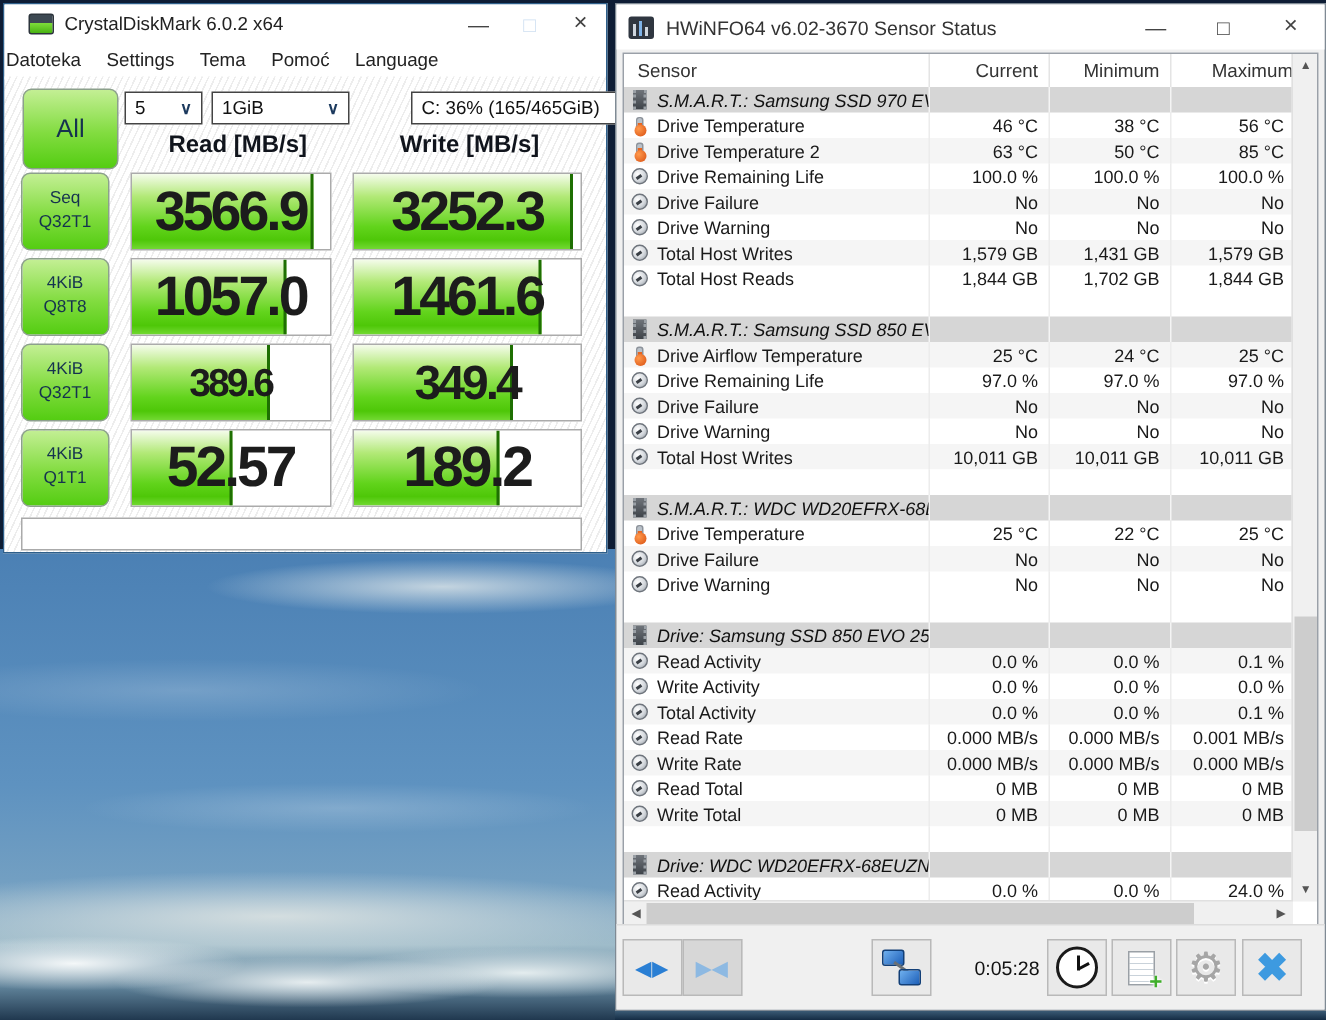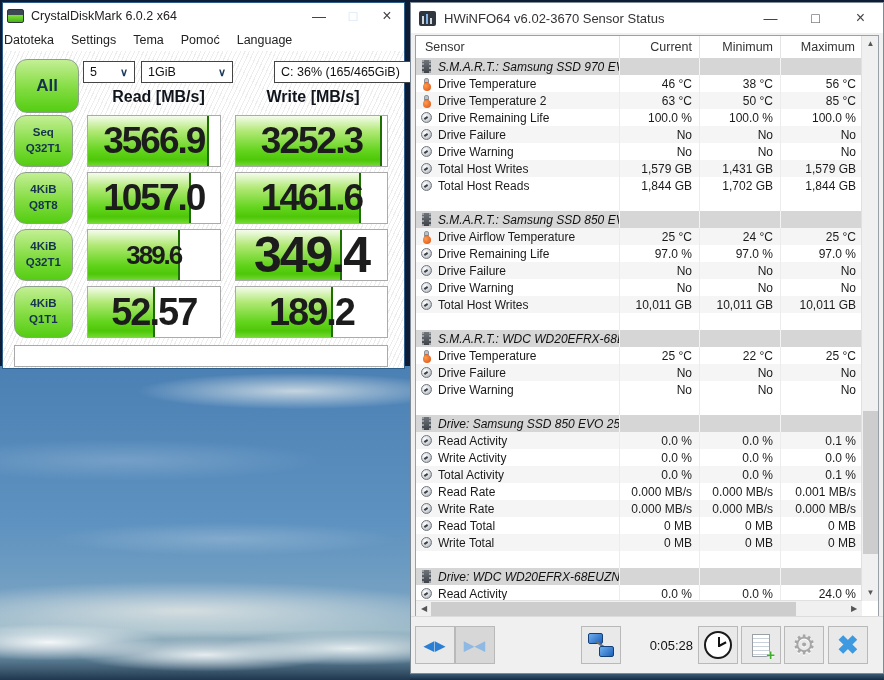--- a/index.html
+++ b/index.html
@@ -23,28 +23,28 @@
     background:linear-gradient(180deg,#3a5a74,#142c44); }
 
   
   .win { position:absolute; background:#fff; }
   .titlebar { display:flex; align-items:center; background:#fff; }
   .tb-title { flex:1; font-size:13px; color:#333; white-space:nowrap; overflow:hidden; }
   .winbtn { width:34px; text-align:center; color:#444; font-size:14px; cursor:default; }
 
   
   #cdm { left:2px; top:2px; width:403px; height:367px; border:1px solid #2e5f8a; }
-  #cdm .titlebar { height:26px; padding-left:4px; }
+  #cdm .titlebar { height:26px; padding-left:16px; }
   #cdm-icon { width:17px; height:14px; margin-right:7px; border-radius:2px;
     background:linear-gradient(180deg,#3c4852 0 45%,#7ddc3a 45%,#49b312); border:1px solid #2c343c; }
   #cdm-menu { display:flex; gap:17px; padding:4px 0 6px 1px; background:#fff; font-size:12.5px; color:#222; }
   #cdm-body { position:absolute; left:0; top:48px; right:0; bottom:0;
     background:repeating-linear-gradient(115deg,#ffffff 0 3px,#ededed 3px 4px); }
   .greenbtn { background:linear-gradient(180deg,#c3ef94 0%,#82dc40 55%,#54cd12 100%);
-    border:1px solid #8ca08c; border-radius:12px; color:#15324f; font-weight:bold; text-align:center; }
+    border:1px solid #8ca08c; border-radius:6px; color:#15324f; font-weight:normal; text-align:center; }
   #all-btn { position:absolute; left:12px; top:8px; width:64px; height:54px; font-size:17px; line-height:52px; }
   .combo { position:absolute; top:10px; height:22px; background:#fff; border:1px solid #444;
     font-size:12.5px; color:#111; display:flex; align-items:center; padding:0 6px; }
   .combo .chev { margin-left:auto; color:#1c3a5e; font-size:11px; font-weight:bold; }
   #combo-count { left:80px; width:52px; }
   #combo-size { left:138px; width:92px; }
   #combo-drive { left:235px; width:153px;margin-left:36px; }
   .col-head { position:absolute; top:37px; font-size:16px; font-weight:bold; color:#10141c; text-align:center; }
   #head-read { left:81px; width:149px; }
   #head-write { left:235px; width:150px; }
@@ -67,21 +67,21 @@
   #hw-icon i { position:absolute; bottom:2px; width:2px; background:#cfd6de; }
   #hw-icon i:nth-child(1){ left:3px; height:8px; }
   #hw-icon i:nth-child(2){ left:7px; height:10px; background:#7fb3e8; }
   #hw-icon i:nth-child(3){ left:11px; height:6px; }
   .hw-table { position:absolute; left:4px; top:32px; width:464px; height:582px; background:#fff; border:1px solid #9aa0a8; }
   .hw-head { display:flex; height:22px; font-size:12.5px; color:#333; background:#fff; align-items:center; }
   .hw-head .hc { border-right:1px solid #e4e4e4; height:100%; display:flex; align-items:center; }
   .hc.c0 { width:204px; padding-left:9px; }
   .hc.c1 { width:80px; justify-content:flex-end; padding-right:7px; }
   .hc.c2 { width:81px; justify-content:flex-end; padding-right:7px; }
-  .hc.c3 { width:81px; justify-content:flex-end; padding-right:7px; border-right:none; }
+  .hc.c3 { width:81px; justify-content:flex-end; border-right:none; }
   #hw-rows { width:447px; }
   .hw-row { display:flex; height:17px; font-size:12px; color:#1a1a1a; align-items:stretch; }
   .hw-row .cell { display:flex; align-items:center; border-right:1px solid #ececec; }
   .hw-row .cell.s { width:204px; padding-left:3px; gap:4px; overflow:hidden; white-space:nowrap; }
   .hw-row .cell.v { justify-content:flex-end; padding-right:7px; white-space:nowrap; }
   .hw-row .cell.v1 { width:80px; } .hw-row .cell.v2 { width:81px; } .hw-row .cell.v3 { width:82px; border-right:none; }
   .hw-row.group { background:#d6d6d6; font-style:italic; color:#111; }
   .hw-row.group .cell { border-right:1px solid #f4f4f4; }
   .hw-row.alt { background:#f5f5f5; }
   .hw-row.spacer { background:#fff; }
@@ -206,21 +206,21 @@
             <div>Q32T1</div>
           </div>
           <div class="cdm-cell r">
             <div class="cdm-fill" style="width: 70%;"></div>
             <div class="cdm-tick" style="left: calc(70% - 2px);"></div>
             <span class="cdm-num" style="font-size: 26px;">389.6</span>
           </div>
           <div class="cdm-cell w">
             <div class="cdm-fill" style="width: 70%;"></div>
             <div class="cdm-tick" style="left: calc(70% - 2px);"></div>
-            <span class="cdm-num" style="font-size: 50px;">349.4</span>
+            <span class="cdm-num" style="font-size: 32px;">349.4</span>
           </div>
         </div>
         <div class="cdm-row">
           <div class="cdm-label greenbtn">
             <div>4KiB</div>
             <div>Q1T1</div>
           </div>
           <div class="cdm-cell r">
             <div class="cdm-fill" style="width: 51%;"></div>
             <div class="cdm-tick" style="left: calc(51% - 2px);"></div>

